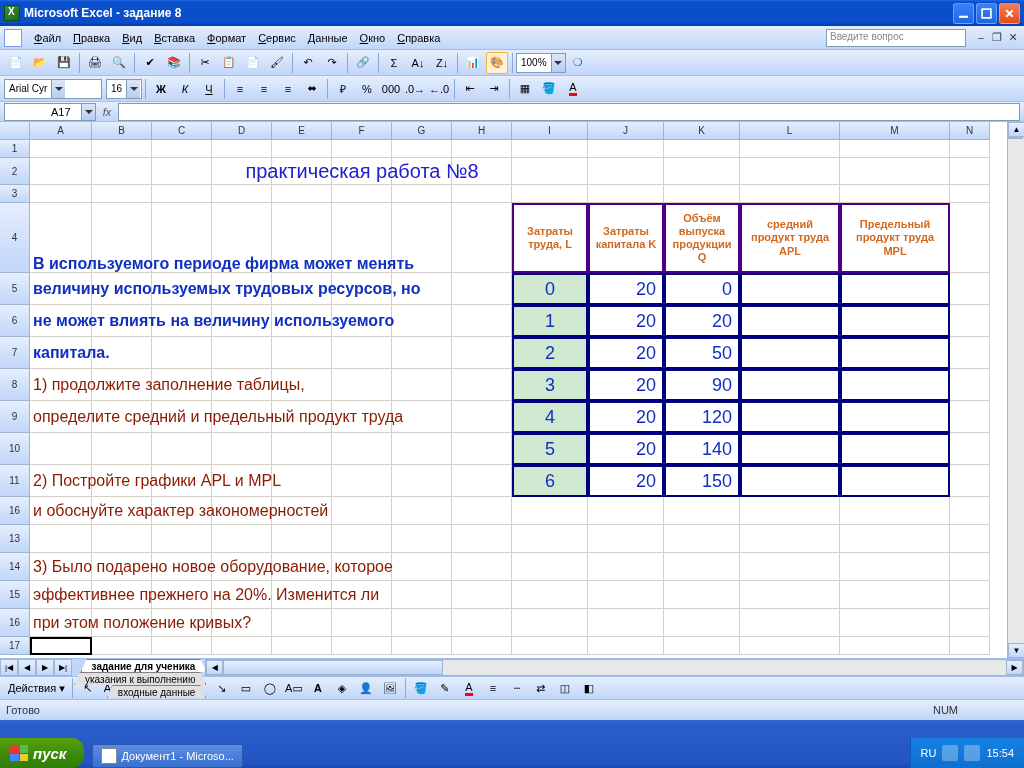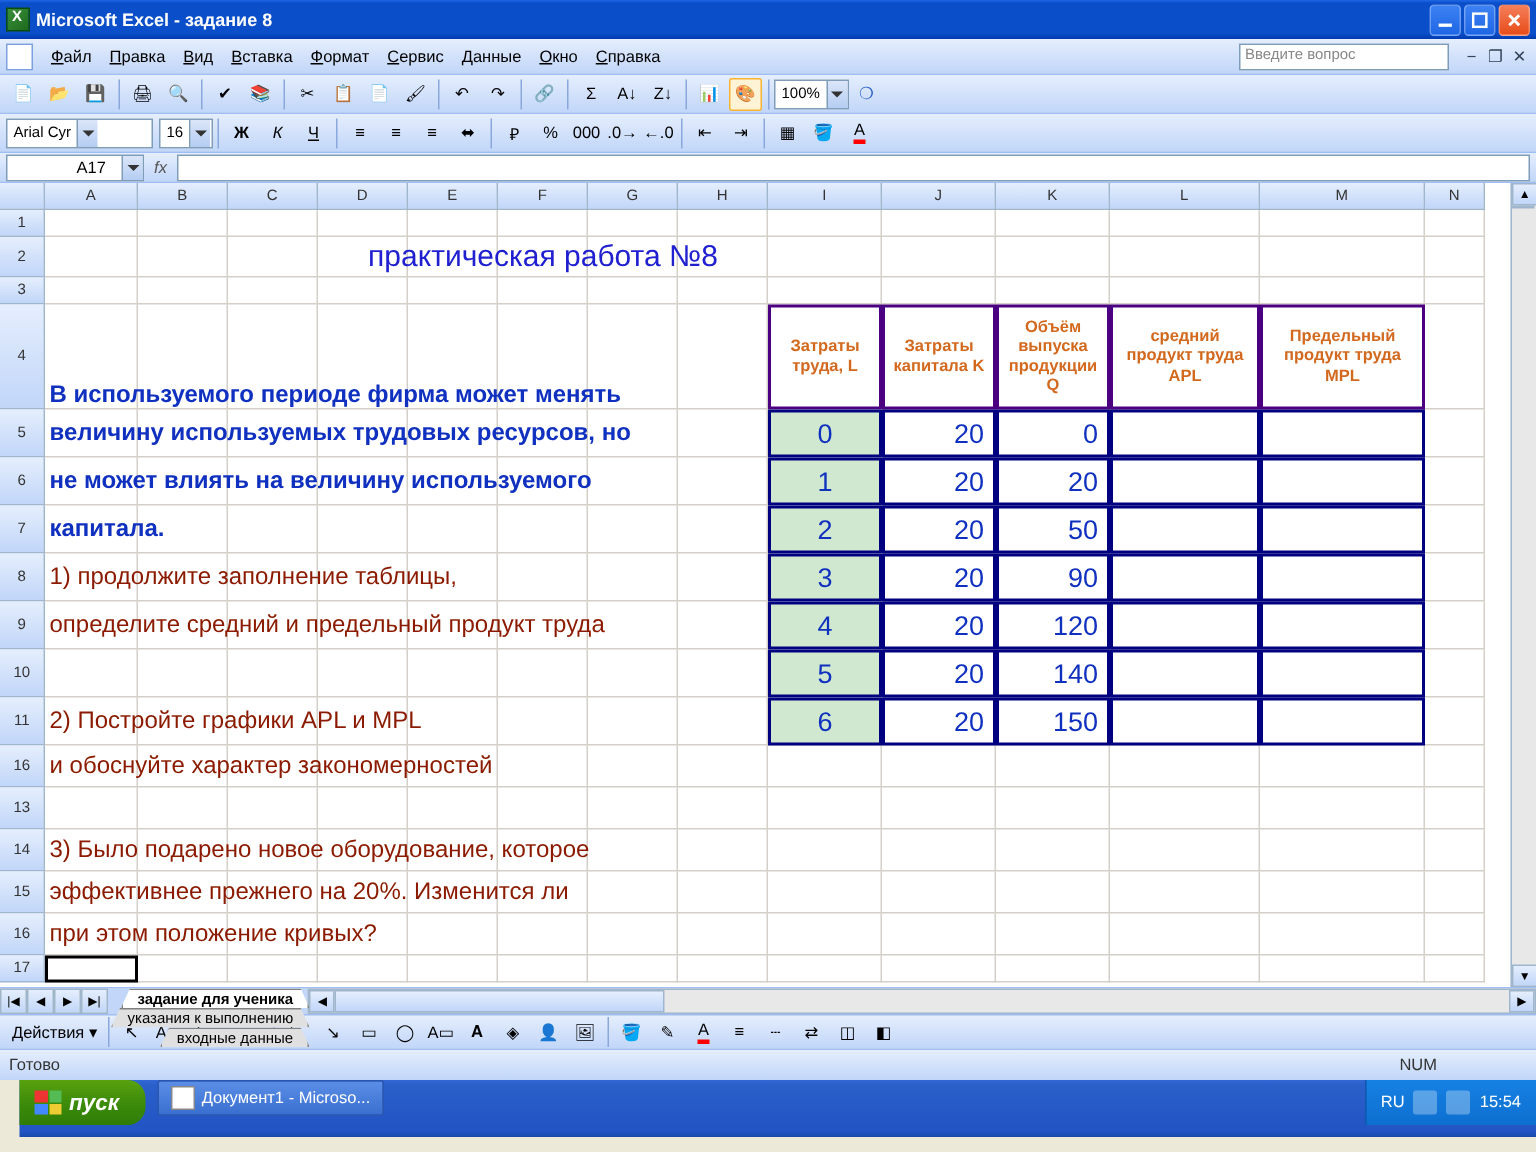--- a/index.html
+++ b/index.html
@@ -72,21 +72,21 @@
 
 
 .draw-bar { height:24px; background:linear-gradient(to bottom,#e5eefd,#c1d6f9); border-top:1px solid #9ebef5; border-bottom:1px solid #9ebef5; display:flex; align-items:center; padding:0 4px; font-size:11px; }
 .draw-bar .lbl { padding:0 4px; }
 
 
 .status-bar { height:20px; background:linear-gradient(to bottom,#e5eefd,#c1d6f9); display:flex; align-items:center; padding:0 6px; font-size:11px; color:#333; }
 .status-bar .spacer { flex:1; }
 
 
-.taskbar { height:38px; background:linear-gradient(to bottom,#3168d5 0%,#2a5fc9 10%,#2254c4 90%,#184aad 100%); display:flex; align-items:flex-start; color:#fff;margin-left:13px; }
+.taskbar { height:48px; background:linear-gradient(to bottom,#3168d5 0%,#2a5fc9 10%,#2254c4 90%,#184aad 100%); display:flex; align-items:flex-end; color:#fff; }
 .start-btn { height:30px; padding:0 18px 0 10px; background:linear-gradient(to bottom,#59a10e 0%,#3d8c0a 50%,#2f7c06 100%); border-radius:0 12px 12px 0; display:flex; align-items:center; font-weight:bold; font-style:italic; font-size:15px; }
 .start-btn .win-icon { width:18px; height:16px; margin-right:5px; display:grid; grid-template-columns:1fr 1fr; grid-template-rows:1fr 1fr; gap:1px; }
 .win-icon span:nth-child(1){background:#e33;} .win-icon span:nth-child(2){background:#5b5;} .win-icon span:nth-child(3){background:#48f;} .win-icon span:nth-child(4){background:#ec3;}
 .task-item { height:24px; margin:0 2px; padding:0 8px; background:linear-gradient(to bottom,#5a8ee6,#3a6fd0); border:1px solid #2a56b0; border-radius:2px; display:flex; align-items:center; font-size:11px; max-width:160px; overflow:hidden; white-space:nowrap; }
 .task-item.active { background:linear-gradient(to bottom,#1d4fb0,#144090); box-shadow:inset 1px 1px 2px rgba(0,0,0,.3); }
 .task-item .ico { width:16px; height:16px; margin-right:4px; background:#fff; border:1px solid #888; flex-shrink:0; }
 .tray { margin-left:auto; height:30px; background:linear-gradient(to bottom,#1681e3,#0d6fd0); display:flex; align-items:center; padding:0 10px; border-left:1px solid #0a5ab0; gap:6px; font-size:11px; }
 .tray .ti { width:16px; height:16px; background:rgba(255,255,255,.3); border-radius:2px; }
 
 

